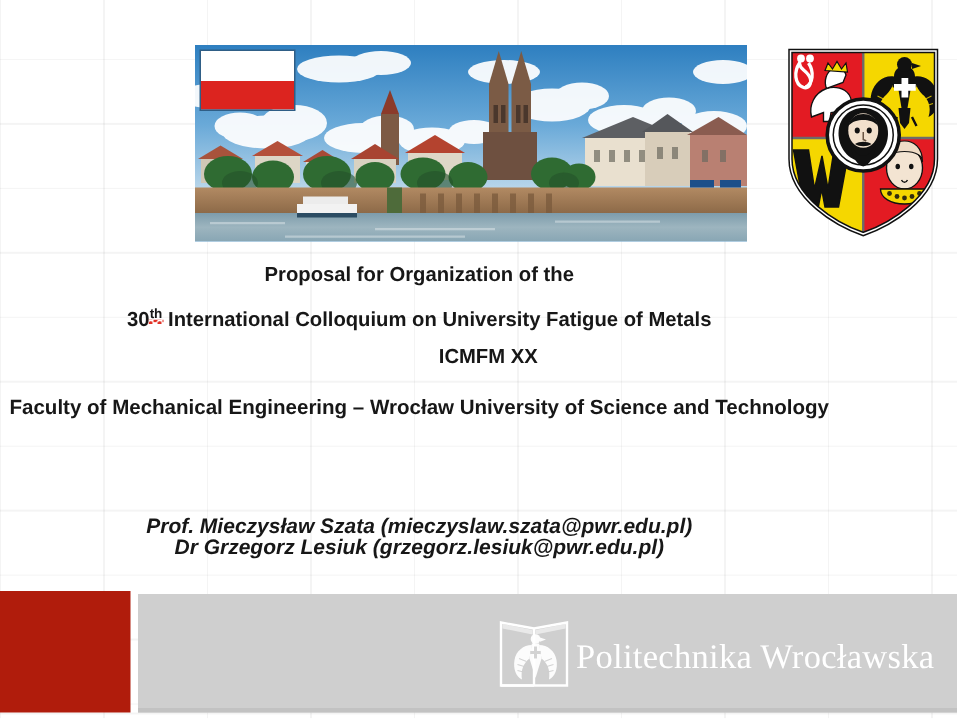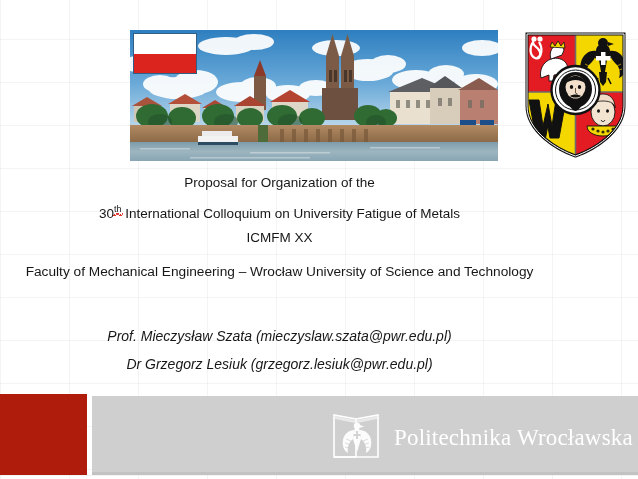--- a/index.html
+++ b/index.html
@@ -48,30 +48,30 @@
     position:absolute;left:521px;top:28px;width:109px;height:131px;
     z-index:3;
   }
   .coa svg{display:block;width:109px;height:131px;}
 
   
   .textblock{position:absolute;left:0;top:0;width:638px;z-index:3;}
   .line{
     text-align:center;
     color:#171717;
-    font-weight:normal;
+    font-weight:bold;
     position:absolute;
     width:559px;
     white-space:nowrap;
   }
   .t1{top:175px;font-size:13.5px;}
   .t2{top:204px;font-size:13.5px;}
-  .t3{top:230px;font-size:13.5px;}
+  .t3{top:230px;font-size:13.5px;margin-left:46px;}
   .t4{top:264px;font-size:13.7px;}
-  .t5{top:328px;font-size:14px;font-style:italic;}
+  .t5{top:342px;font-size:14px;font-style:italic;}
   .t6{top:356px;font-size:14px;font-style:italic;}
 
   .sup{
     font-size:9px;
     vertical-align:super;
     position:relative;
     display:inline-block;
   }
   .sup::after{
     content:"";
@@ -94,21 +94,21 @@
     background:#cfcfcf;
     z-index:3;
   }
   .footer-gray::after{
     content:"";
     position:absolute;left:0;right:0;bottom:0;height:3px;
     background:#c2c2c2;
   }
   .logo{
     position:absolute;left:330px;top:406px;height:62px;
-    display:flex;align-items:center;gap:10px;
+    display:flex;align-items:center;
     z-index:4;
   }
   .logo svg{display:block;}
   .logo-text{
     color:#ffffff;
     font-family:"Liberation Serif", serif;
     font-size:23px;
     letter-spacing:0.2px;
     line-height:1;
     white-space:nowrap;

